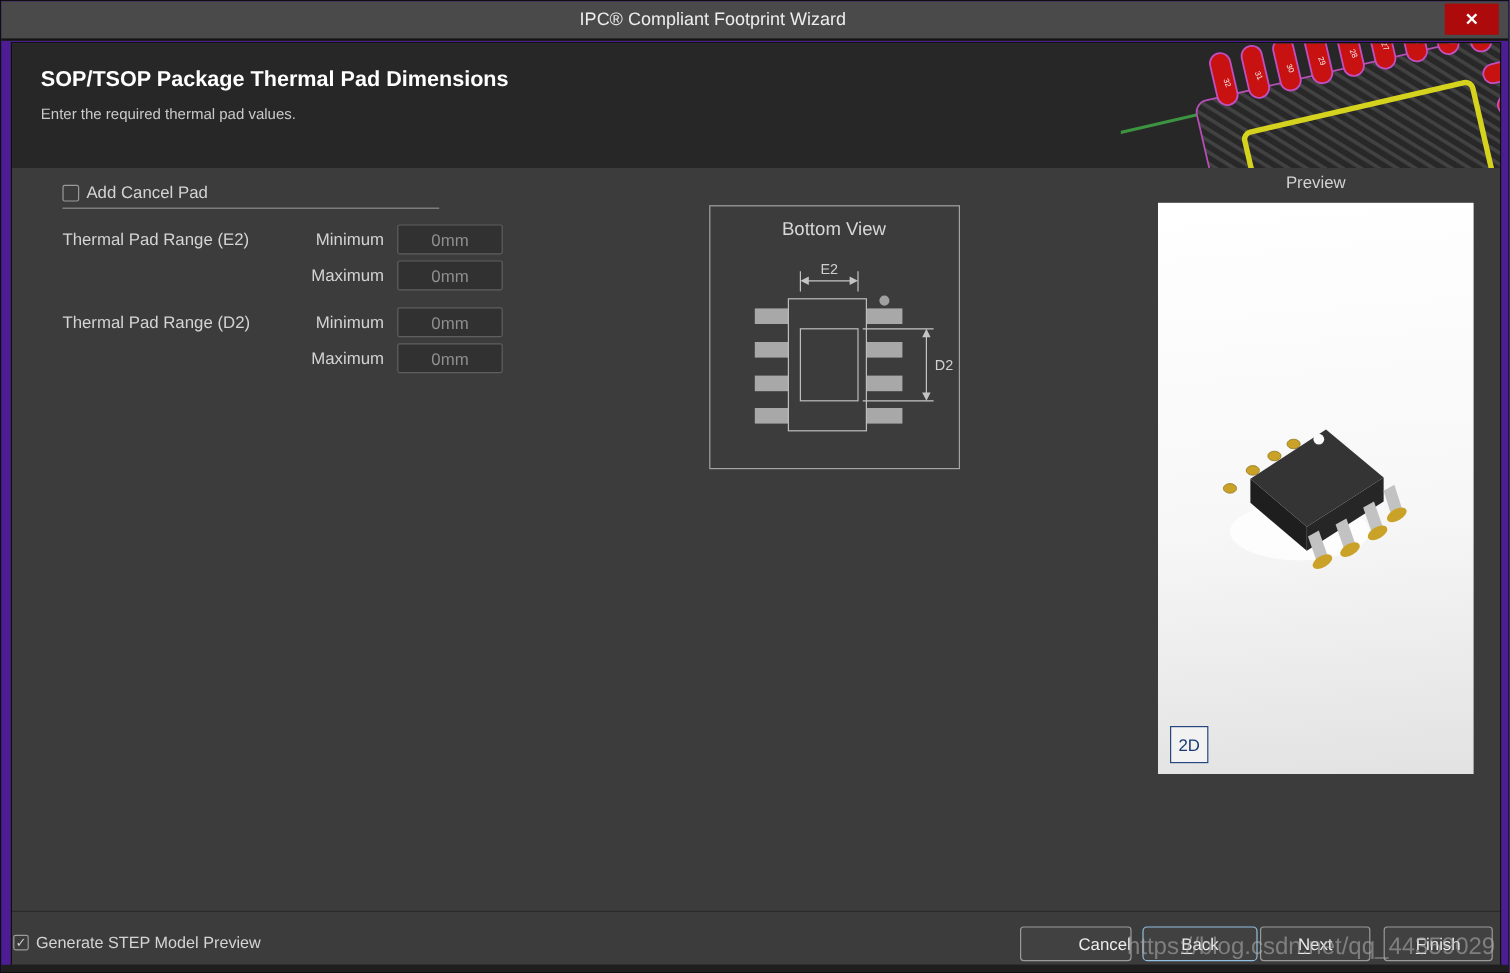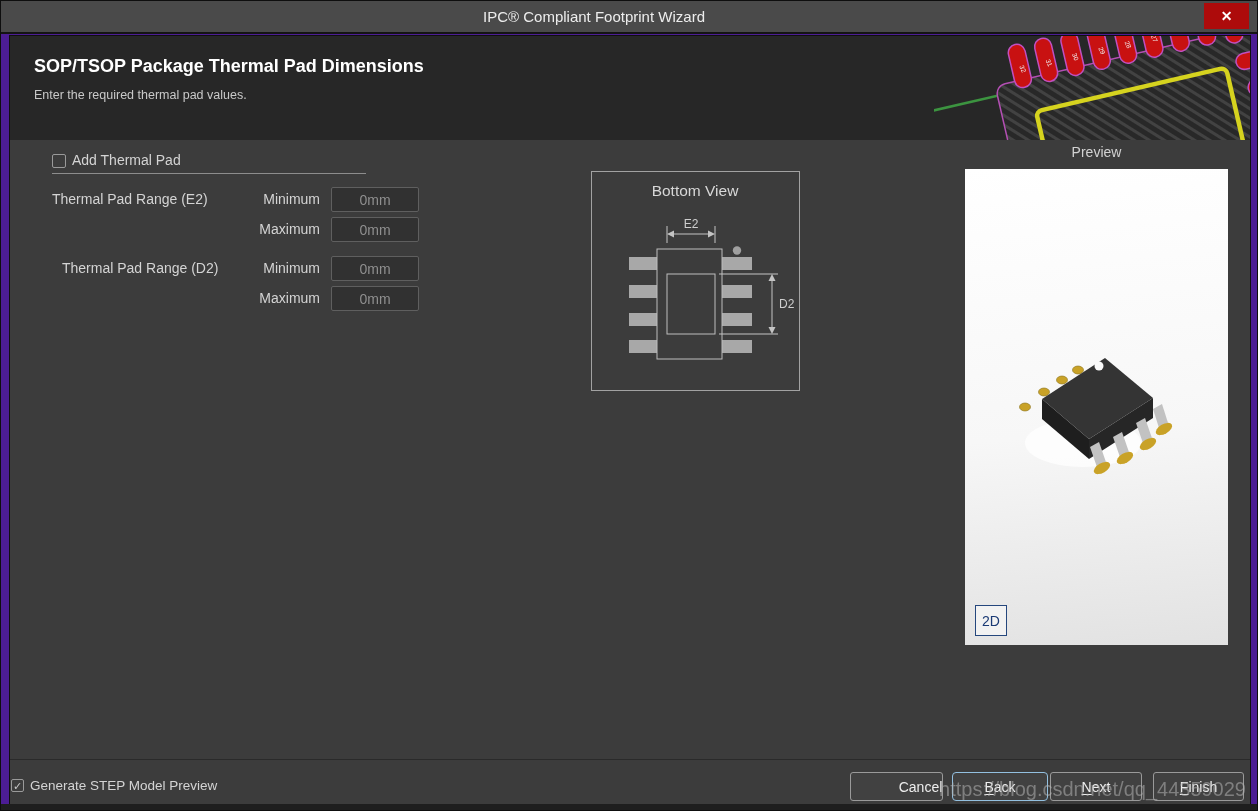--- a/index.html
+++ b/index.html
@@ -89,30 +89,30 @@
             <text x="229.5" y="18" transform="rotate(80 229.5 18)">27</text>
             <text x="256.5" y="18" transform="rotate(80 256.5 18)">26</text>
             <text x="283.5" y="18" transform="rotate(80 283.5 18)">25</text>
             <text x="34" y="128.5">1</text>
           </g>
         </g>
       </svg>
     </div>
 
     <div class="cb" style="left:42px;top:118px;"></div>
-    <div class="lbl" style="left:62px;top:112px;">Add Thermal Pad</div>
+    <div class="lbl" style="left:62px;top:112px;">Add Cancel Pad</div>
     <div class="divider" style="left:42px;top:137px;width:314px;"></div>
 
     <div class="lbl" style="left:42px;top:151px;">Thermal Pad Range (E2)</div>
     <div class="lbl lbl-r" style="left:230px;top:151px;width:80px;">Minimum</div>
     <input class="tf" style="left: 321px; top: 151px;" type="text" readonly="" placeholder="0mm">
     <div class="lbl lbl-r" style="left:230px;top:181px;width:80px;">Maximum</div>
     <input class="tf" style="left: 321px; top: 181px;" type="text" readonly="" placeholder="0mm">
 
-    <div class="lbl" style="left:52px;top:220px;">Thermal Pad Range (D2)</div>
+    <div class="lbl" style="left:42px;top:220px;">Thermal Pad Range (D2)</div>
     <div class="lbl lbl-r" style="left:230px;top:220px;width:80px;">Minimum</div>
     <input class="tf" style="left: 321px; top: 220px;" type="text" readonly="" placeholder="0mm">
     <div class="lbl lbl-r" style="left:230px;top:250px;width:80px;">Maximum</div>
     <input class="tf" style="left: 321px; top: 250px;" type="text" readonly="" placeholder="0mm">
 
     <svg class="bv-svg" width="207" height="218" viewBox="0 0 207 218">
       <text x="103" y="24" text-anchor="middle" font-size="15.5" fill="#d8d8d8">Bottom View</text>
 
       <g fill="#a8a8a8">
         <rect x="37" y="85" width="28" height="13"></rect>

